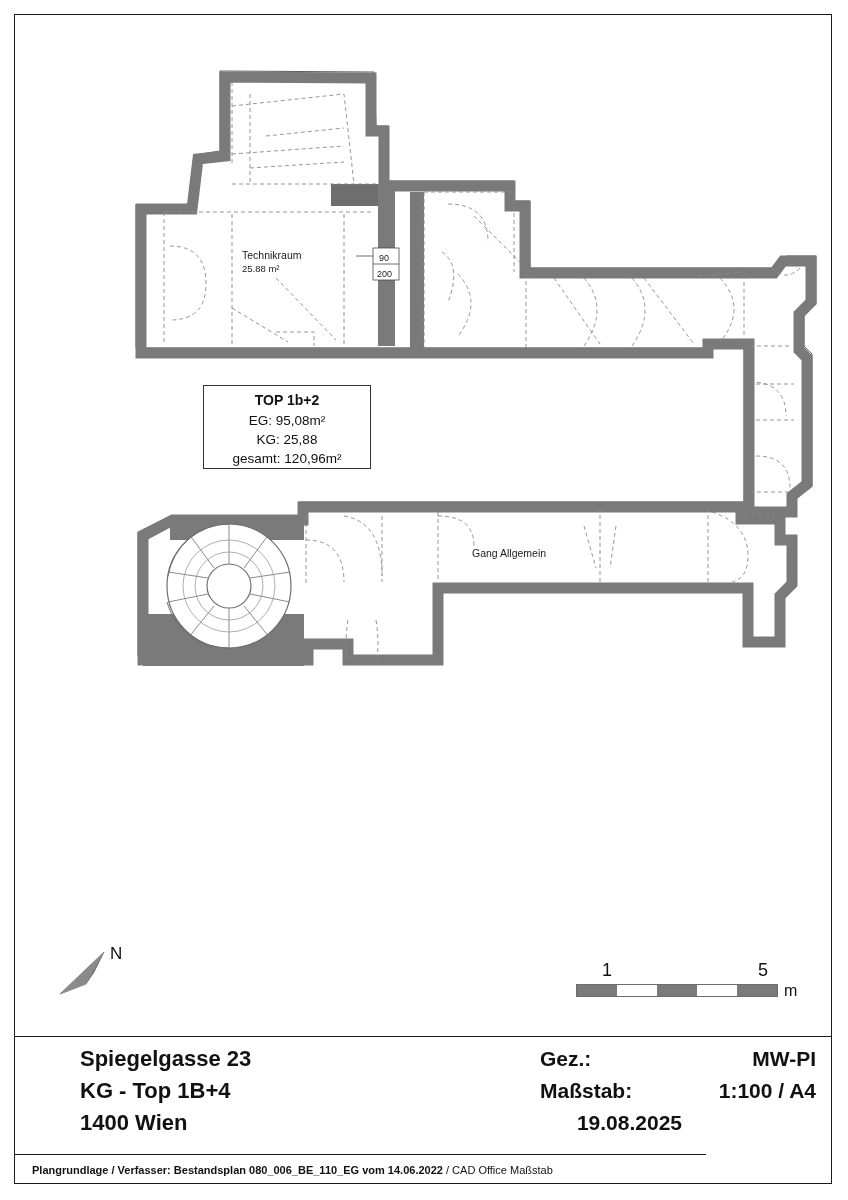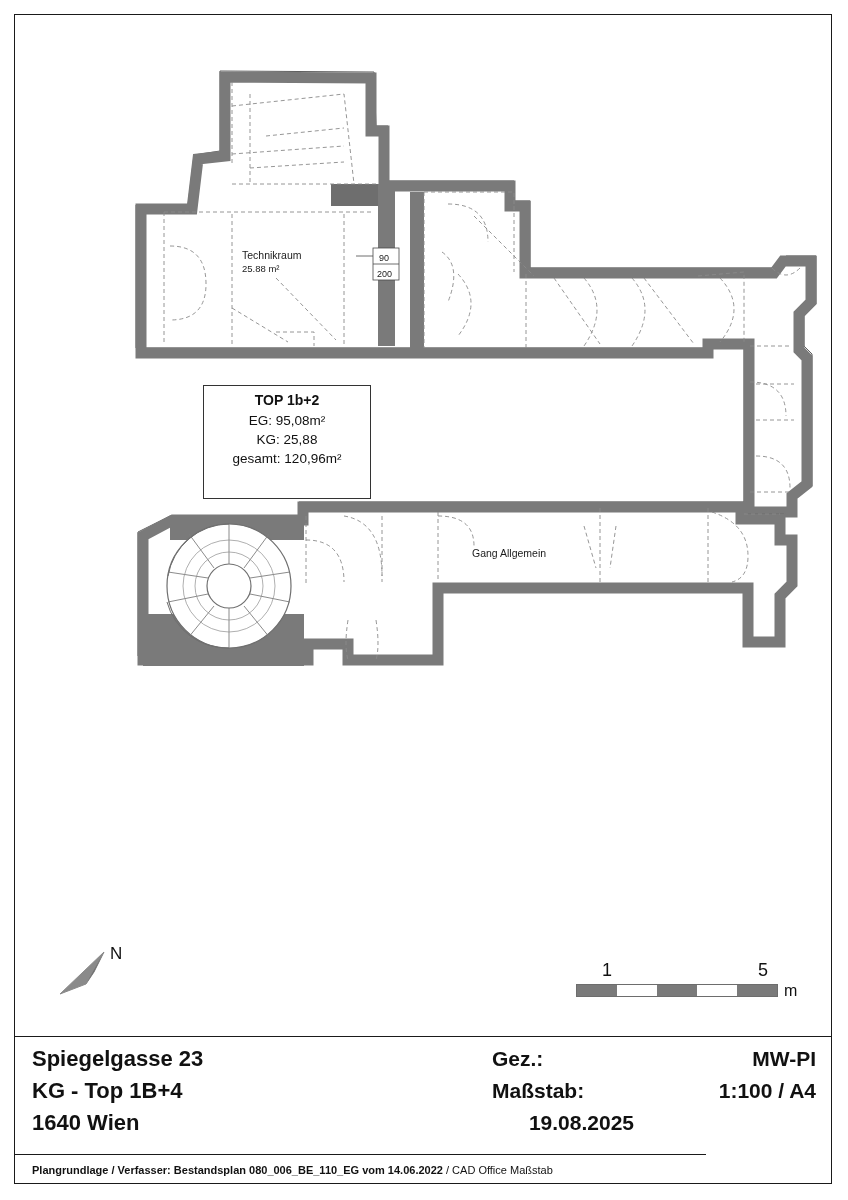--- a/index.html
+++ b/index.html
@@ -35,21 +35,21 @@
     padding-left: 36px;
   }
   .plan svg { display: block; }
 
   
   .labelbox {
     position: absolute;
     left: 195px;
     top: 369px;
     width: 168px;
-    height: 114px;
+    height: 84px;
     border: 1px solid #333;
     background: #ffffff;
     box-sizing: border-box;
     text-align: center;
     font-size: 13.5px;
     color: #111;
     line-height: 1.42;
     padding-top: 5px;
   }
   .labelbox .t1 { font-weight: bold; font-size: 14px; }
@@ -118,20 +118,21 @@
     width: 818px;
     height: 148px;
     border-top: 1.5px solid #1a1a1a;
     box-sizing: border-box;
   }
   .tb-main {
     position: relative;
     height: 115px;
     padding: 9px 16px 0 18px;
     box-sizing: border-box;
+    margin-left: 48px;
   }
   .tb-row {
     display: flex;
     align-items: baseline;
     height: 32px;
   }
   .tb-left {
     font-size: 22px;
     font-weight: bold;
     color: #111;
@@ -332,21 +333,21 @@
         <div class="tb-left">Spiegelgasse 23</div>
         <div class="tb-key">Gez.:</div>
         <div class="tb-val">MW-PI</div>
       </div>
       <div class="tb-row">
         <div class="tb-left">KG - Top 1B+4</div>
         <div class="tb-key">Maßstab:</div>
         <div class="tb-val">1:100 / A4</div>
       </div>
       <div class="tb-row">
-        <div class="tb-left">1640 Wien</div>
+        <div class="tb-left">1400 Wien</div>
         <div class="tb-val">19.08.2025</div>
       </div>
     </div>
     <div class="tb-footer">
       <span class="bold">Plangrundlage / Verfasser:</span>
       <span>&nbsp;</span>
       <span class="bold">Bestandsplan 080_006_BE_110_EG vom 14.06.2022</span>
       <span>&nbsp;</span>
       <span>/ CAD Office Maßstab</span>
     </div>

